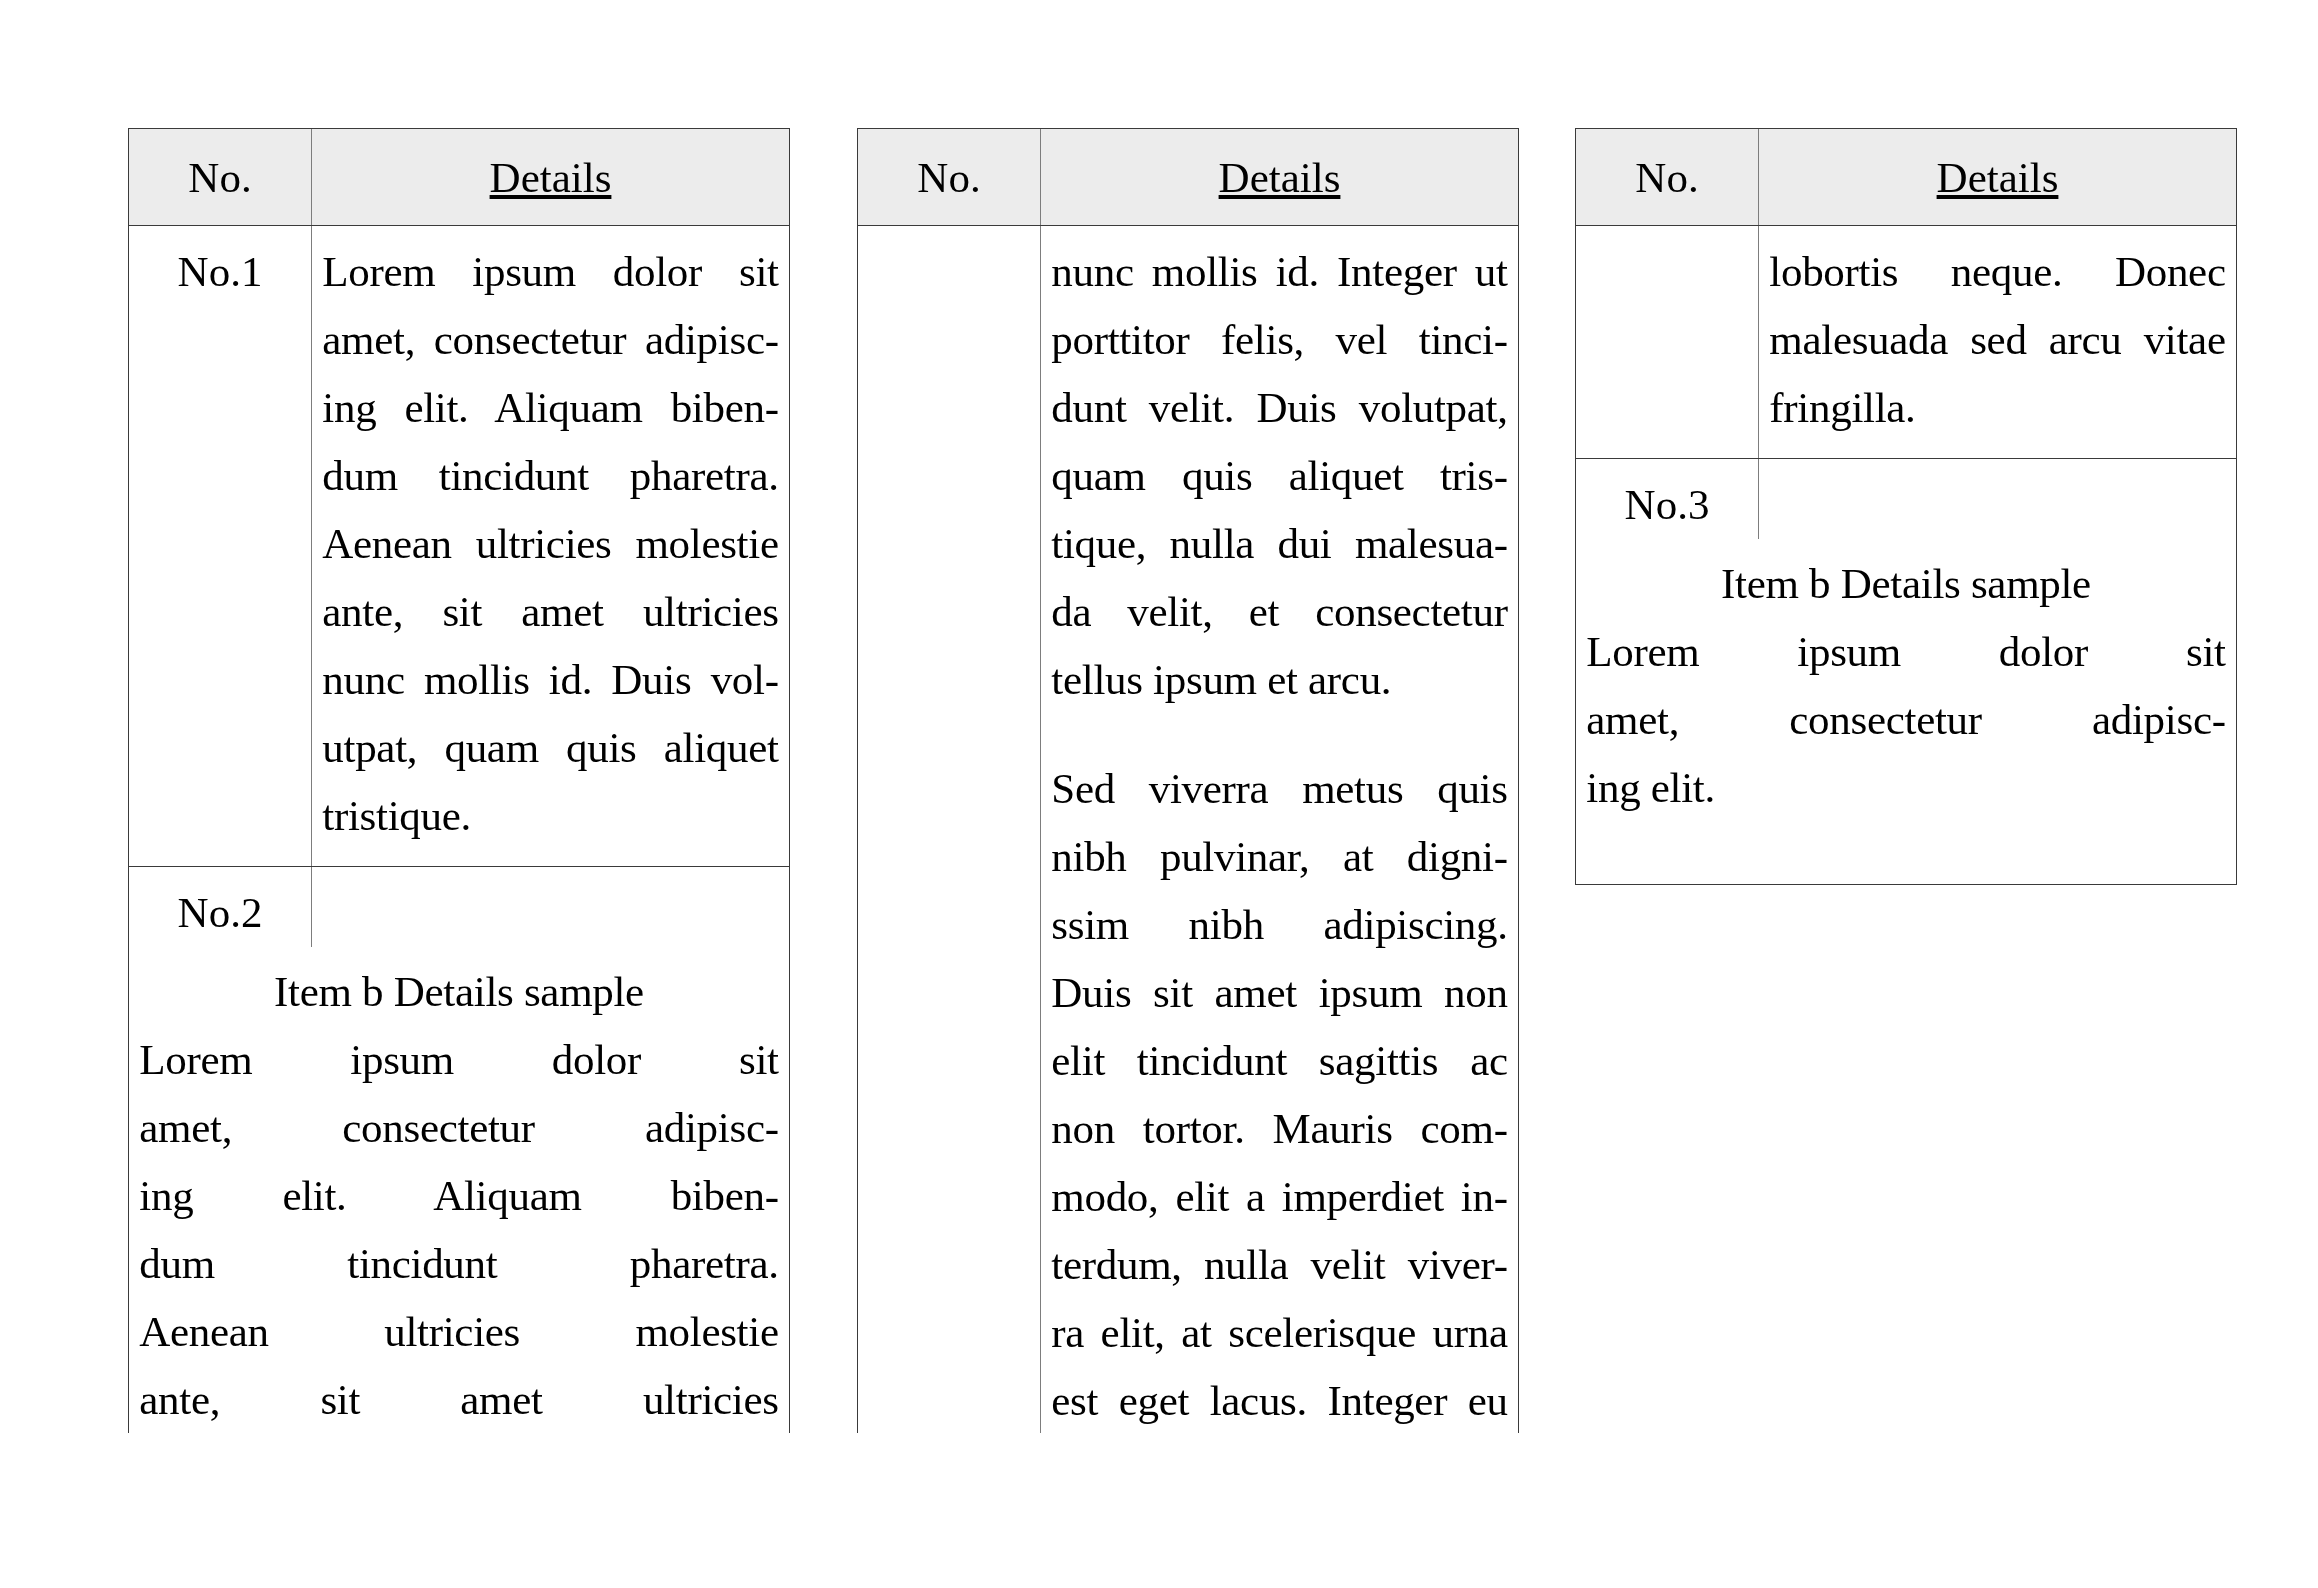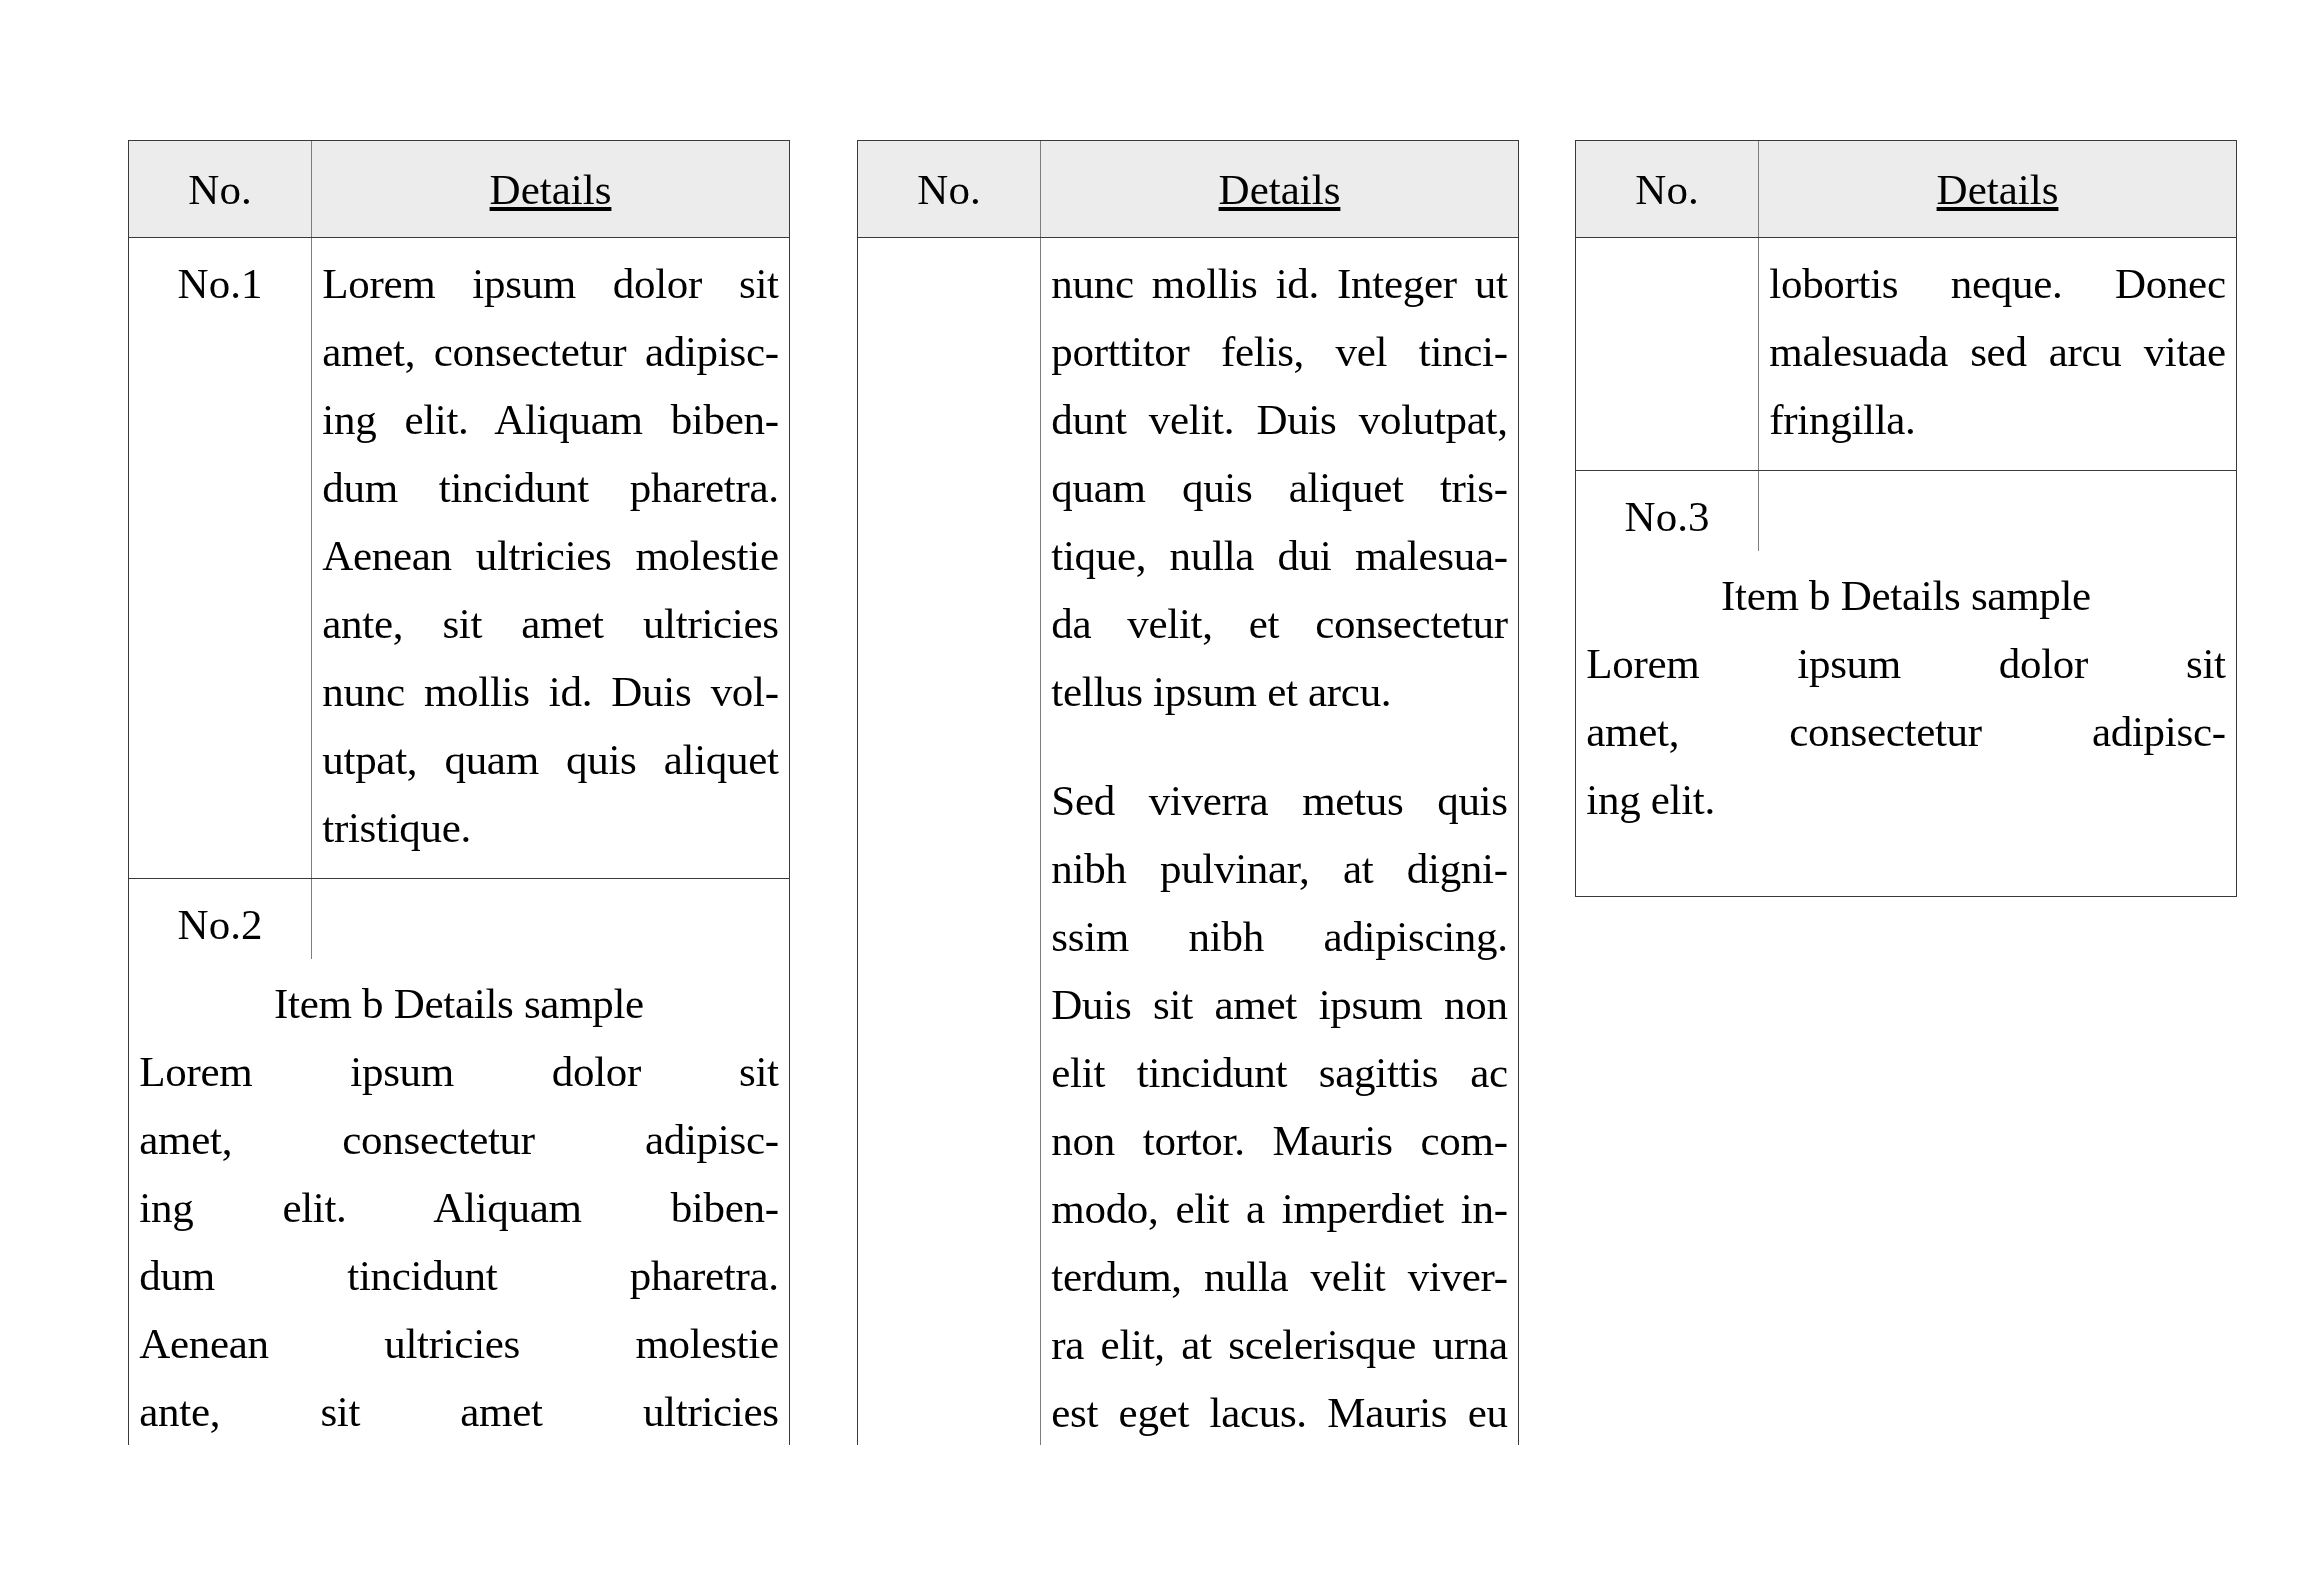--- a/index.html
+++ b/index.html
@@ -10,21 +10,21 @@
   body {
     position: relative;
     width: 2319px;
     height: 1588px;
     overflow: hidden;
     font-family: "Liberation Serif", "DejaVu Serif", serif;
     color: #000000;
   }
   .tbl {
     position: absolute;
-    top: 140px;
+    top: 128px;
     width: 662px;
     box-sizing: border-box;
     border: 1.3px solid #3a3a3a;
     background: #ffffff;
   }
   .tbl.clipped {
     height: 1305px;
     border-bottom: none;
     overflow: hidden;
   }
@@ -131,21 +131,21 @@
           <div class="ln left">tellus ipsum et arcu.</div>
           <div class="ln  para">Sed viverra metus quis</div>
           <div class="ln ">nibh pulvinar, at digni-</div>
           <div class="ln ">ssim nibh adipiscing.</div>
           <div class="ln ">Duis sit amet ipsum non</div>
           <div class="ln ">elit tincidunt sagittis ac</div>
           <div class="ln ">non tortor. Mauris com-</div>
           <div class="ln ">modo, elit a imperdiet in-</div>
           <div class="ln ">terdum, nulla velit viver-</div>
           <div class="ln ">ra elit, at scelerisque urna</div>
-          <div class="ln ">est eget lacus. Mauris eu</div>
+          <div class="ln ">est eget lacus. Integer eu</div>
         </div>
       </div>
     </div>
 </div>
 
 <div class="tbl tbl-3" style="left:1575px;">
   <div class="thead">
     <div class="th th-no">No.</div>
     <div class="th th-det">Details</div>
   </div>

